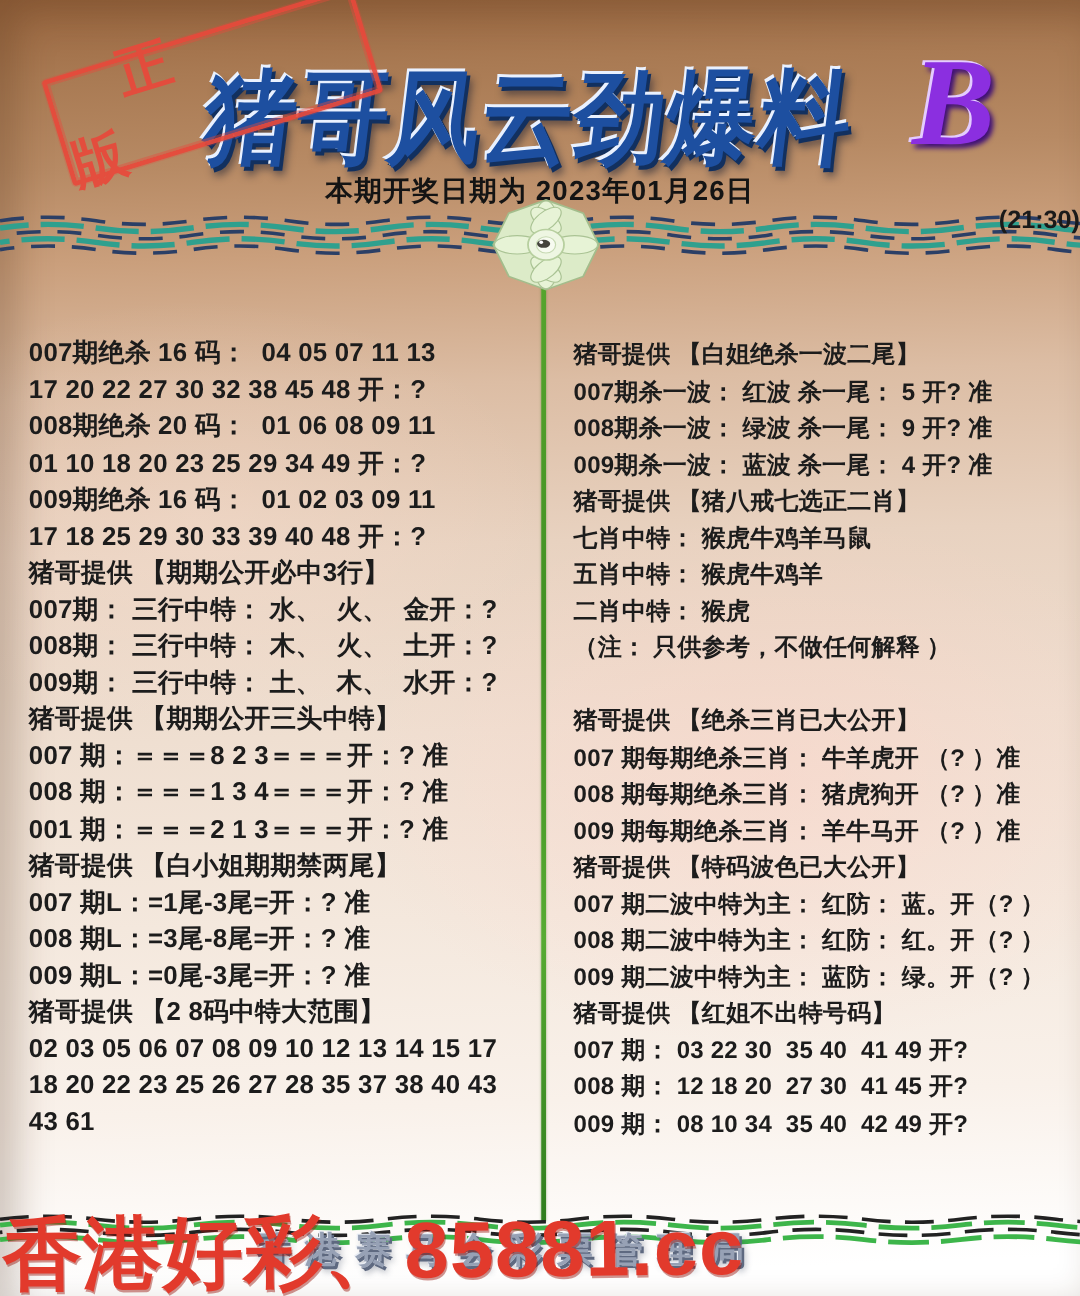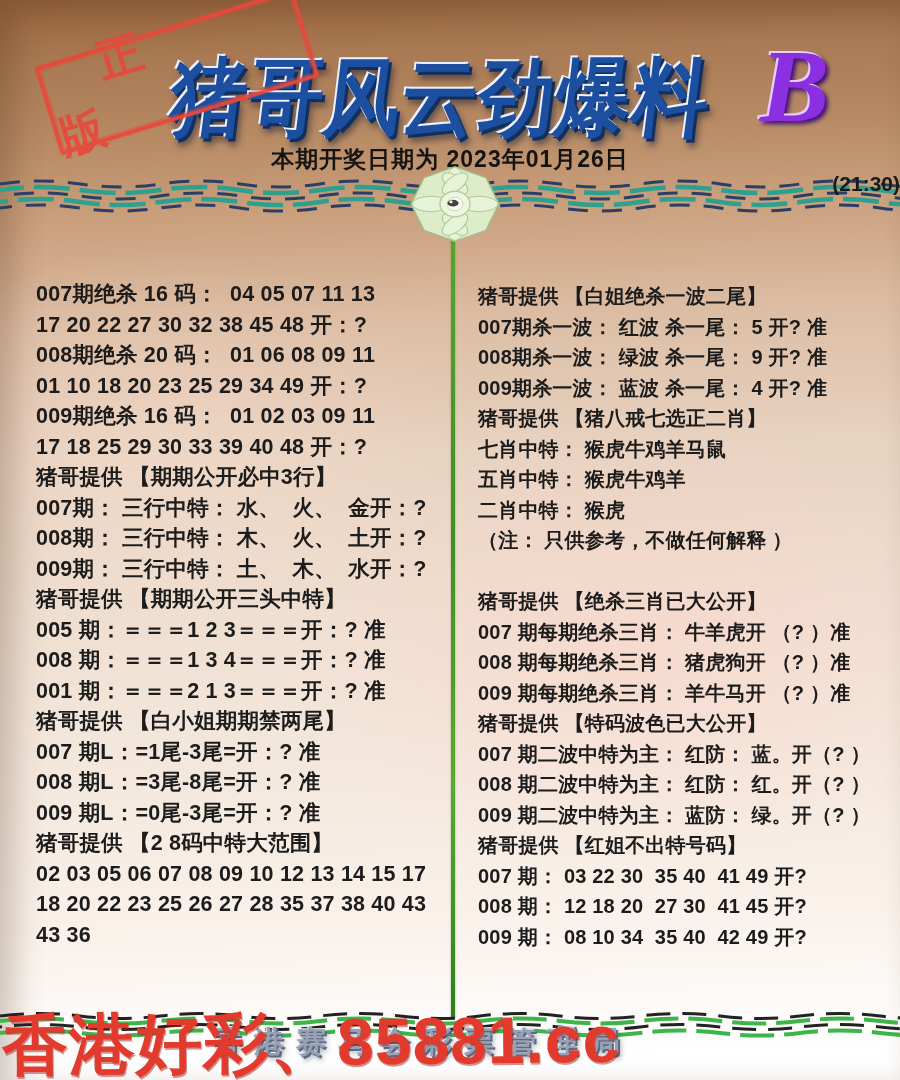--- a/index.html
+++ b/index.html
@@ -44,21 +44,21 @@
   .sep-top{position:absolute;left:0;top:176px;z-index:3;}
   .sep-bottom{position:absolute;left:0;top:1008px;z-index:3;}
   .emblem{position:absolute;left:407px;top:162px;z-index:5;}
   .v-divider{
     position:absolute;left:451px;top:228px;width:4px;height:790px;z-index:2;
     background:linear-gradient(180deg,#57a52e,#3f8f23 40%,#57ab33 70%,#2f7d1e);
     box-shadow:0 0 2px rgba(60,120,30,.6);
   }
   
   .col{position:absolute;z-index:4;color:#1c1c1c;font-weight:700;}
-  .col-left{left:36px;top:279px;width:414px;font-size:21.5px;}
+  .col-left{left:24px;top:279px;width:414px;font-size:21.5px;}
   .col-right{left:478px;top:281px;width:418px;font-size:20px;}
   .line{height:30.5px;line-height:30.5px;white-space:pre;letter-spacing:.2px;}
   
   .agency{
     position:absolute;left:212px;top:1022px;z-index:4;white-space:nowrap;
     font-size:30px;font-weight:900;letter-spacing:12px;color:#97a1b5;
     text-shadow:2px 2px 0 #5e6980,-1px -1px 0 #e8ecf4,3px 4px 5px rgba(60,70,95,.45);
   }
   .watermark{
     position:absolute;left:2px;top:998px;z-index:7;white-space:nowrap;
@@ -117,31 +117,31 @@
       <div class="line">17 20 22 27 30 32 38 45 48 开：?</div>
       <div class="line">008期绝杀 20 码：  01 06 08 09 11</div>
       <div class="line">01 10 18 20 23 25 29 34 49 开：?</div>
       <div class="line">009期绝杀 16 码：  01 02 03 09 11</div>
       <div class="line">17 18 25 29 30 33 39 40 48 开：?</div>
       <div class="line">猪哥提供 【期期公开必中3行】</div>
       <div class="line">007期： 三行中特： 水、  火、  金开：?</div>
       <div class="line">008期： 三行中特： 木、  火、  土开：?</div>
       <div class="line">009期： 三行中特： 土、  木、  水开：?</div>
       <div class="line">猪哥提供 【期期公开三头中特】</div>
-      <div class="line">005 期：＝＝＝1 2 3＝＝＝开：? 准</div>
+      <div class="line">007 期：＝＝＝8 2 3＝＝＝开：? 准</div>
       <div class="line">008 期：＝＝＝1 3 4＝＝＝开：? 准</div>
       <div class="line">001 期：＝＝＝2 1 3＝＝＝开：? 准</div>
       <div class="line">猪哥提供 【白小姐期期禁两尾】</div>
       <div class="line">007 期L：=1尾-3尾=开：? 准</div>
       <div class="line">008 期L：=3尾-8尾=开：? 准</div>
       <div class="line">009 期L：=0尾-3尾=开：? 准</div>
       <div class="line">猪哥提供 【2 8码中特大范围】</div>
       <div class="line">02 03 05 06 07 08 09 10 12 13 14 15 17</div>
       <div class="line">18 20 22 23 25 26 27 28 35 37 38 40 43</div>
-      <div class="line">43 36</div>
+      <div class="line">43 61</div>
     </div>
 
   <div class="col col-right">
       <div class="line">猪哥提供 【白姐绝杀一波二尾】</div>
       <div class="line">007期杀一波： 红波 杀一尾： 5 开? 准</div>
       <div class="line">008期杀一波： 绿波 杀一尾： 9 开? 准</div>
       <div class="line">009期杀一波： 蓝波 杀一尾： 4 开? 准</div>
       <div class="line">猪哥提供 【猪八戒七选正二肖】</div>
       <div class="line">七肖中特： 猴虎牛鸡羊马鼠</div>
       <div class="line">五肖中特： 猴虎牛鸡羊</div>

